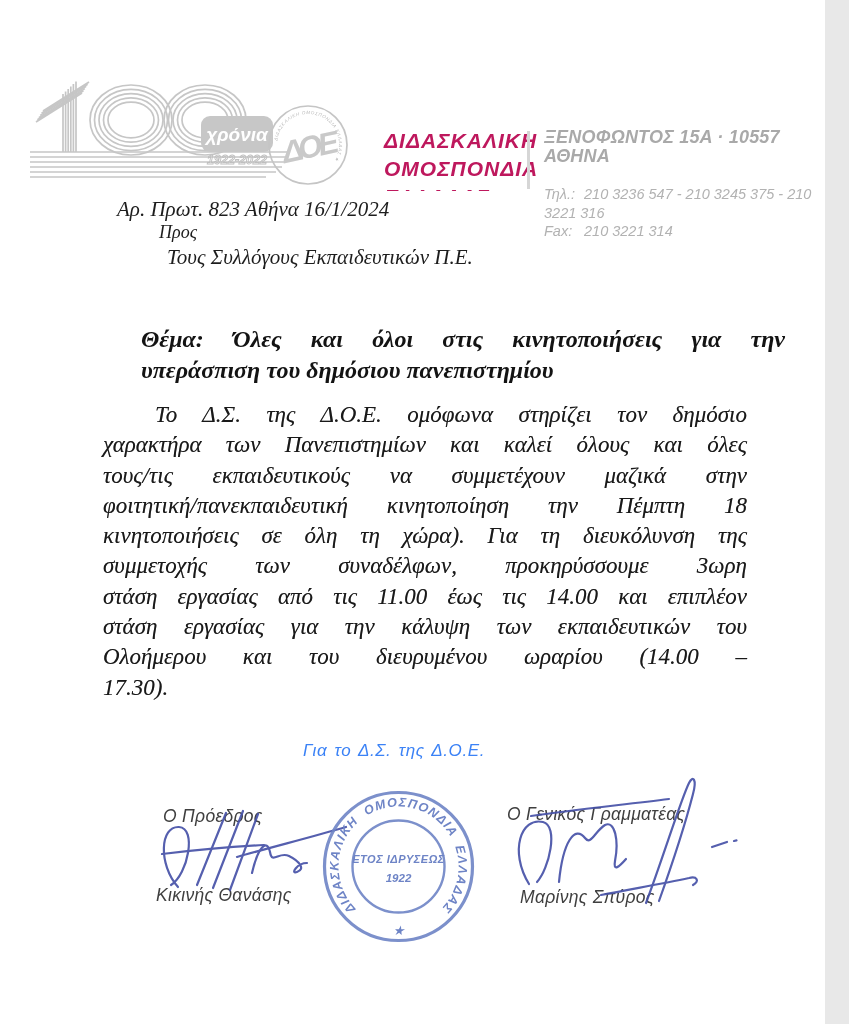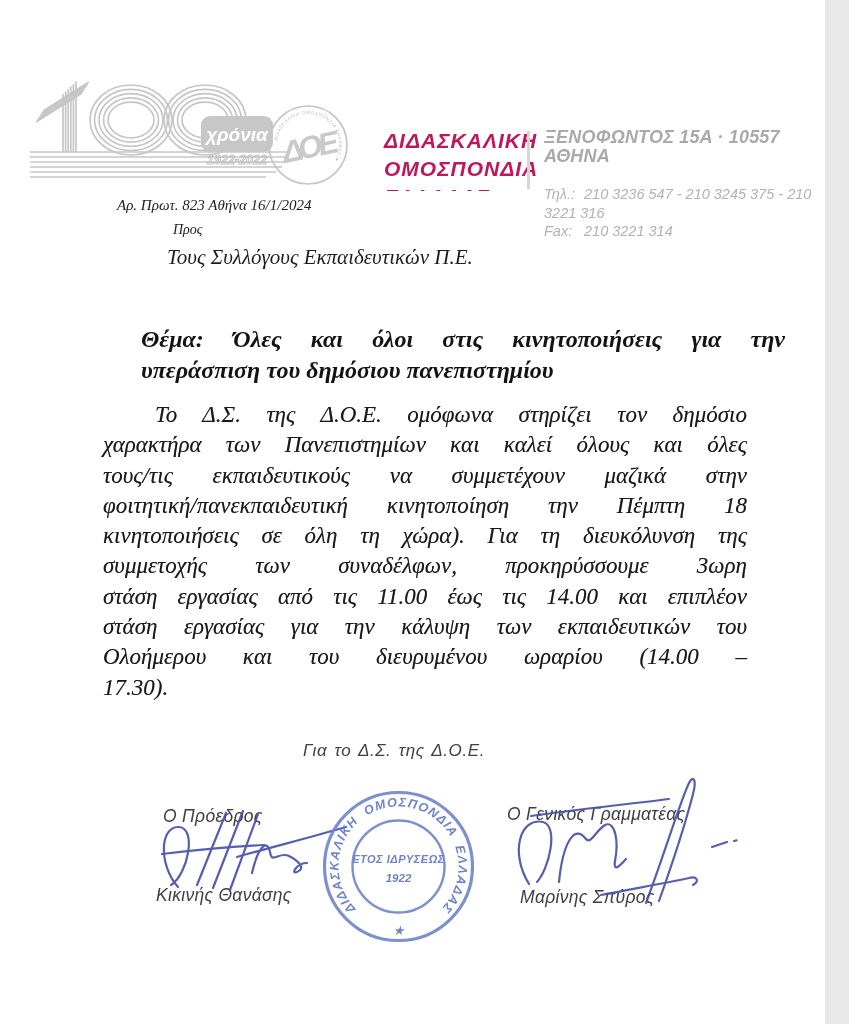--- a/index.html
+++ b/index.html
@@ -15,34 +15,34 @@
     font-size:21px;line-height:28px;letter-spacing:1px;
   }
   .org-name .clip3{height:8px;overflow:hidden;}
   .vdivider{left:527px;top:131px;width:3px;height:58px;background:#d6d6d6;}
   .contact{left:544px;top:128px;color:#b2b2b2;font-size:14.5px;line-height:18.5px;}
   .contact .addr{color:#a9a9a9;font-weight:bold;font-size:18px;letter-spacing:.2px;margin-bottom:20px;}
   .contact .lbl{display:inline-block;width:40px;}
 
   
   .serif{font-family:"Liberation Serif",serif;color:#1d1d1d;}
-  .meta-protocol{left:117px;top:197px;font-size:15px;}
-  .meta-pros{left:173px;top:222px;font-size:14px;}
+  .meta-protocol{left:117px;top:197px;font-size:21px;}
+  .meta-pros{left:159px;top:222px;font-size:18px;}
   .meta-recipient{left:167px;top:245px;font-size:21px;}
 
   .subject{left:103px;top:324px;width:644px;font-weight:bold;font-size:24px;line-height:31px;color:#131313;margin-left:38px;}
   .jline{text-align:justify;text-align-last:justify;}
   .subject .last{text-align:right;text-align-last:left;}
 
   .body-text{left:103px;top:400px;width:644px;font-size:23px;line-height:30.3px;color:#191919;
              text-shadow:0 0 .4px rgba(20,20,20,.45);}
   .body-text .indent{padding-left:52px;}
   .body-text .last{text-align:left;text-align-last:left;}
 
-  .closing{left:303px;top:741px;font-size:17px;color:#404040;letter-spacing:.6px;word-spacing:2px;}
+  .closing{left:303px;top:741px;font-size:17px;color:#3b82f6;letter-spacing:.6px;word-spacing:2px;}
 
   
   .sig-label{font-size:17.5px;color:#3f3f3f;letter-spacing:.3px;}
   .pres-title{left:163px;top:806px;}
   .pres-name{left:156px;top:885px;}
   .sec-title{left:507px;top:804px;}
   .sec-name{left:520px;top:887px;}
 
   .ink{left:0;top:0;pointer-events:none;}
   .stamp{left:320px;top:788px;}

